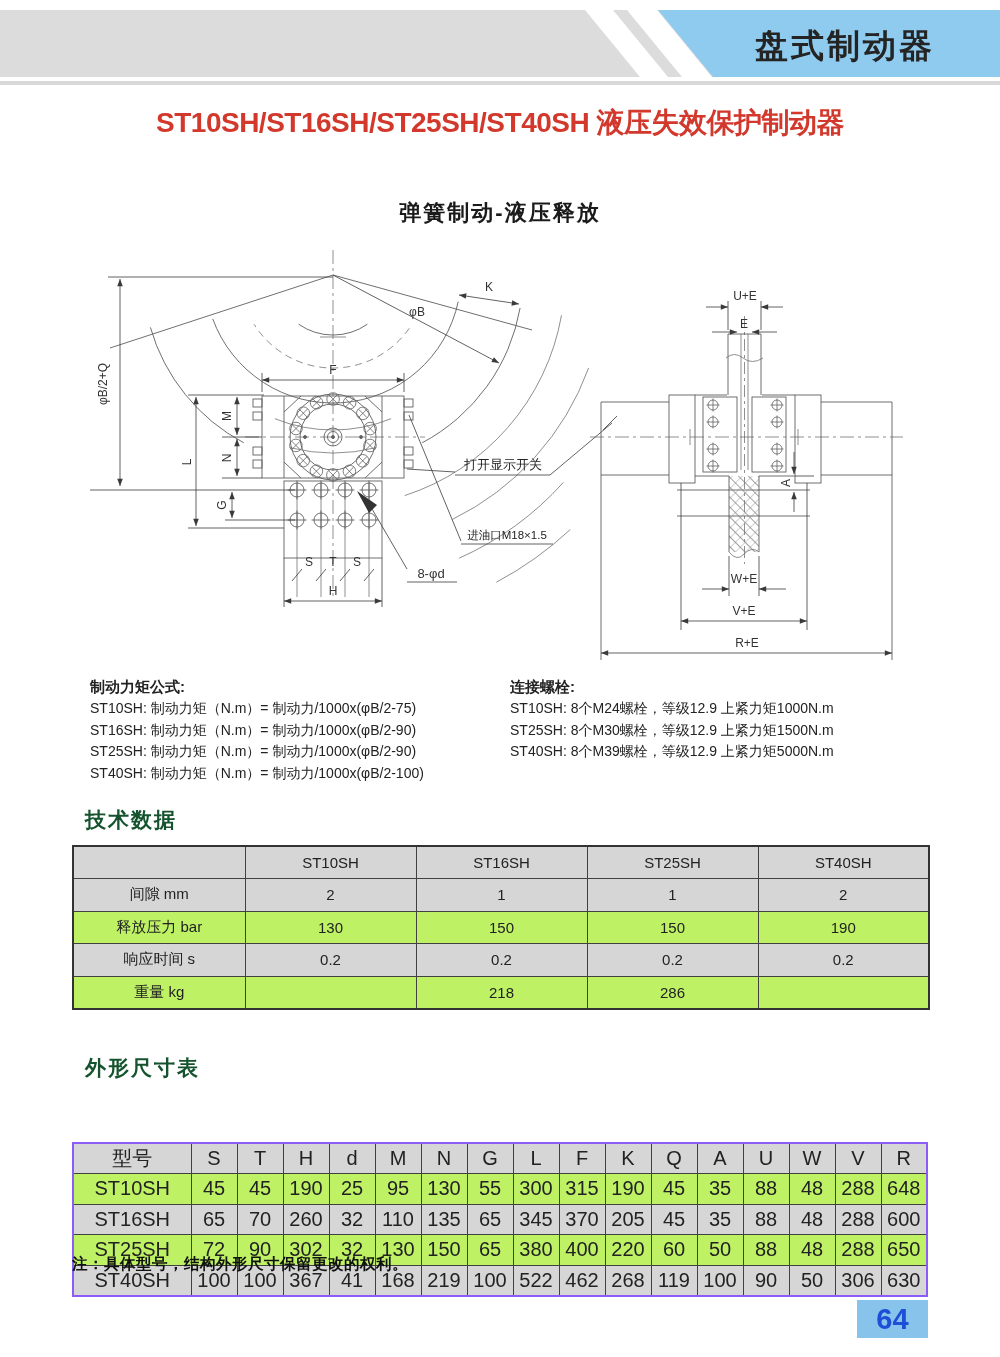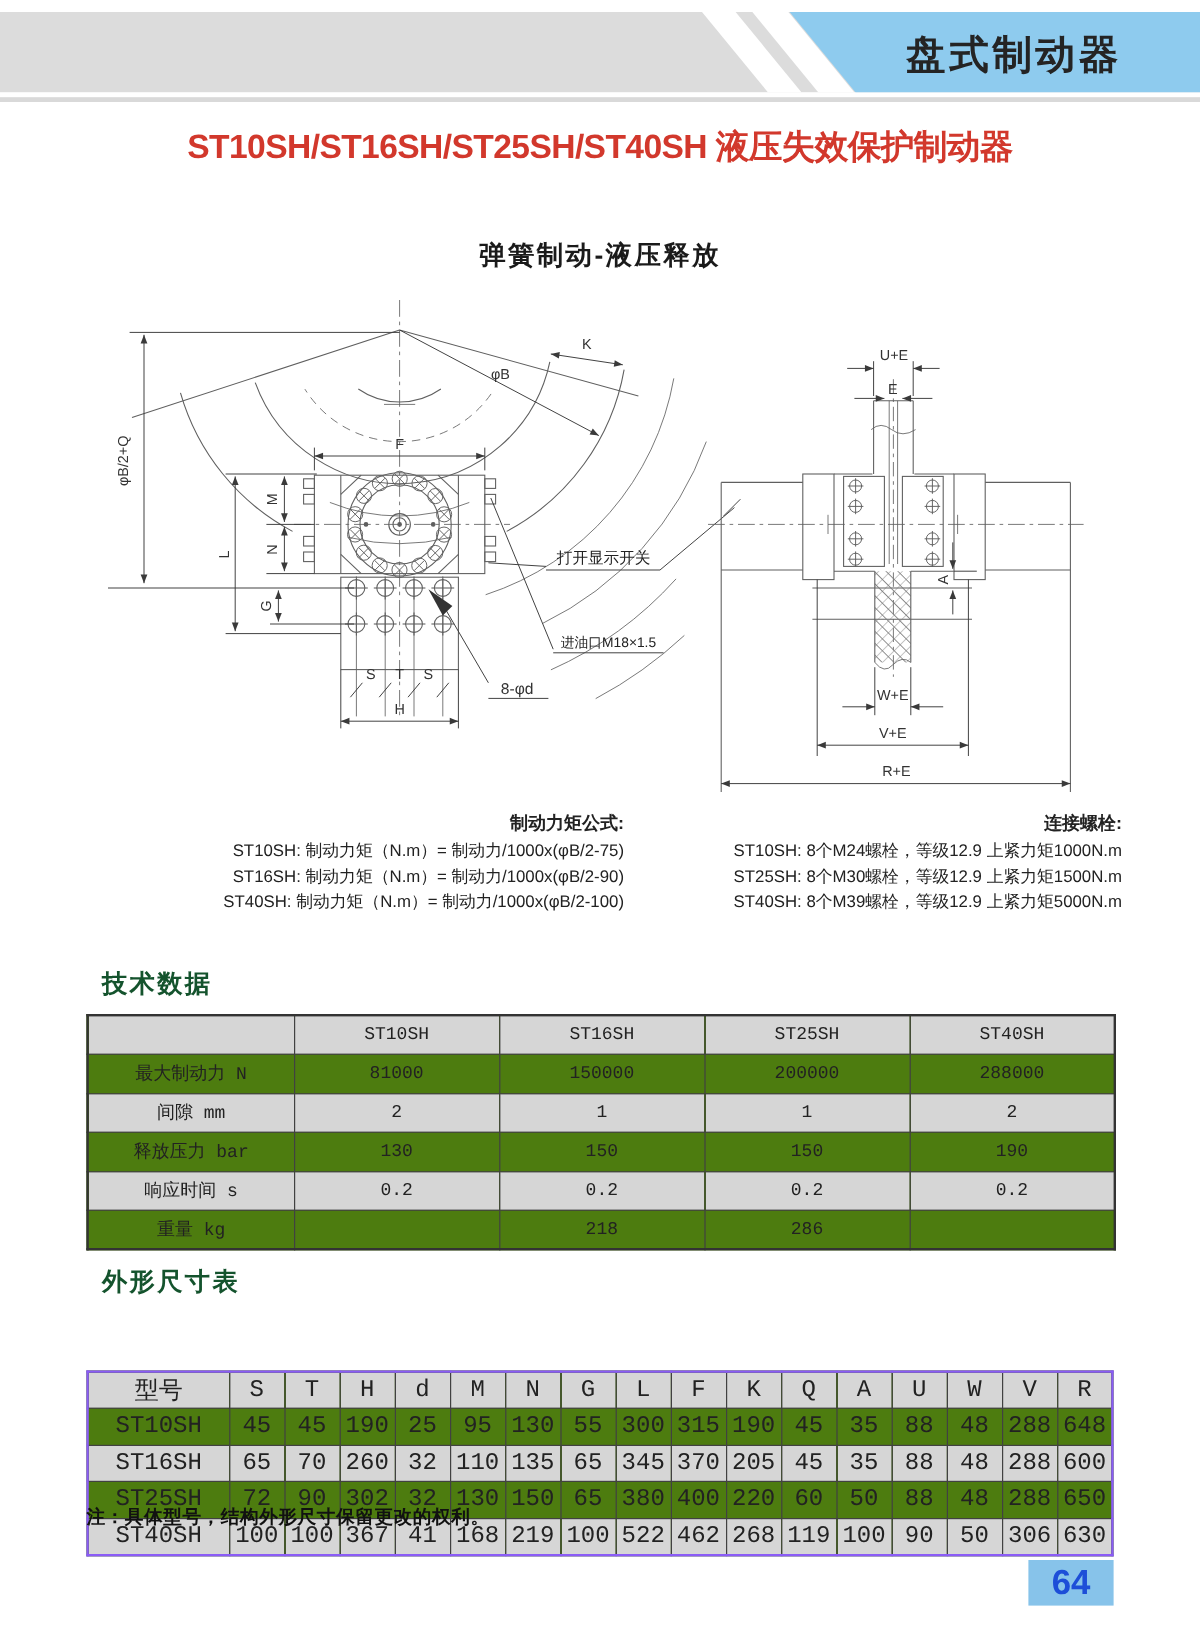--- a/index.html
+++ b/index.html
@@ -10,30 +10,30 @@
   #band{position:absolute;left:0;top:10px;width:1000px;height:67px;}
   #rule{position:absolute;left:0;top:81px;width:1000px;height:4px;background:#d9d9d9;}
   
   #main-title{position:absolute;left:0;top:104px;width:1000px;text-align:center;
               font-size:28px;font-weight:800;letter-spacing:-0.5px;color:#d2382c;white-space:nowrap;}
   #sub-title{position:absolute;left:0;top:198px;width:1000px;text-align:center;
              font-size:22px;font-weight:700;letter-spacing:2px;color:#1a1a1a;}
   
   #drawing{position:absolute;left:0;top:0;width:1000px;height:680px;}
   
-  .fblock{position:absolute;top:676px;text-align:right;font-size:14px;line-height:21.6px;color:#222;}
+  .fblock{position:absolute;top:676px;text-align:left;font-size:14px;line-height:21.6px;color:#222;}
   #formulas{left:90px;width:430px;}
   #boltspec{left:510px;width:425px;}
   .fblock .ftitle{font-size:15px;font-weight:700;line-height:22px;}
   
   .sec-h{position:absolute;left:85px;font-size:21px;font-weight:800;letter-spacing:2px;color:#14532d;}
   #tech-h{top:806px;}
   #dim-h{top:1054px;}
   
-  table{border-collapse:collapse;table-layout:fixed;position:absolute;left:72px;background:#4d7c0f;font-family:Liberation Mono, monospace;}
+  table{border-collapse:collapse;table-layout:fixed;position:absolute;left:72px;background:#bef264;}
   td{border:1.5px solid #414141;text-align:center;vertical-align:middle;padding:0;overflow:hidden;}
   #tech-table{top:845px;width:856px;font-size:15px;border:2px solid #333;}
   #tech-table td{height:32.5px;}
   #dim-table{top:1142px;width:856px;font-size:20px;border:2px solid #8b5cf6;}
   #dim-table td{height:30.5px;}
   .gray{background:#d6d6d6;}
   
   #note{position:absolute;left:72px;top:1254px;font-size:15.5px;font-weight:700;color:#111;letter-spacing:0.5px;}
   #badge{position:absolute;left:857px;top:1300px;width:71px;height:38px;background:#87c3ea;
          color:#1d4ed8;font-size:29px;font-weight:700;text-align:center;line-height:38px;}
@@ -286,20 +286,21 @@
       <text x="744" y="583">W+E</text>
       <text x="744" y="615">V+E</text>
       <text x="747" y="647">R+E</text>
     </g>
   </svg>
 
   <div id="formulas" class="fblock">
     <div class="ftitle">制动力矩公式:</div>
     <div>ST10SH: 制动力矩（N.m）= 制动力/1000x(φB/2-75)</div>
     <div>ST16SH: 制动力矩（N.m）= 制动力/1000x(φB/2-90)</div>
+    <div>ST25SH: 制动力矩（N.m）= 制动力/1000x(φB/2-90)</div>
     <div>ST40SH: 制动力矩（N.m）= 制动力/1000x(φB/2-100)</div>
   </div>
   <div id="boltspec" class="fblock">
     <div class="ftitle">连接螺栓:</div>
     <div>ST10SH: 8个M24螺栓，等级12.9 上紧力矩1000N.m</div>
     <div>ST25SH: 8个M30螺栓，等级12.9 上紧力矩1500N.m</div>
     <div>ST40SH: 8个M39螺栓，等级12.9 上紧力矩5000N.m</div>
   </div>
 
   <div id="tech-h" class="sec-h">技术数据</div>
@@ -311,27 +312,20 @@
         <col style="width:171px">
         <col style="width:171px">
       </colgroup>
     <tbody>
         <tr class="gray">
       <td></td>
       <td>ST10SH</td>
       <td>ST16SH</td>
       <td>ST25SH</td>
       <td>ST40SH</td>
-    </tr>
-    <tr>
-      <td>最大制动力 N</td>
-      <td>81000</td>
-      <td>150000</td>
-      <td>200000</td>
-      <td>288000</td>
     </tr>
     <tr class="gray">
       <td>间隙 mm</td>
       <td>2</td>
       <td>1</td>
       <td>1</td>
       <td>2</td>
     </tr>
     <tr>
       <td>释放压力 bar</td>

